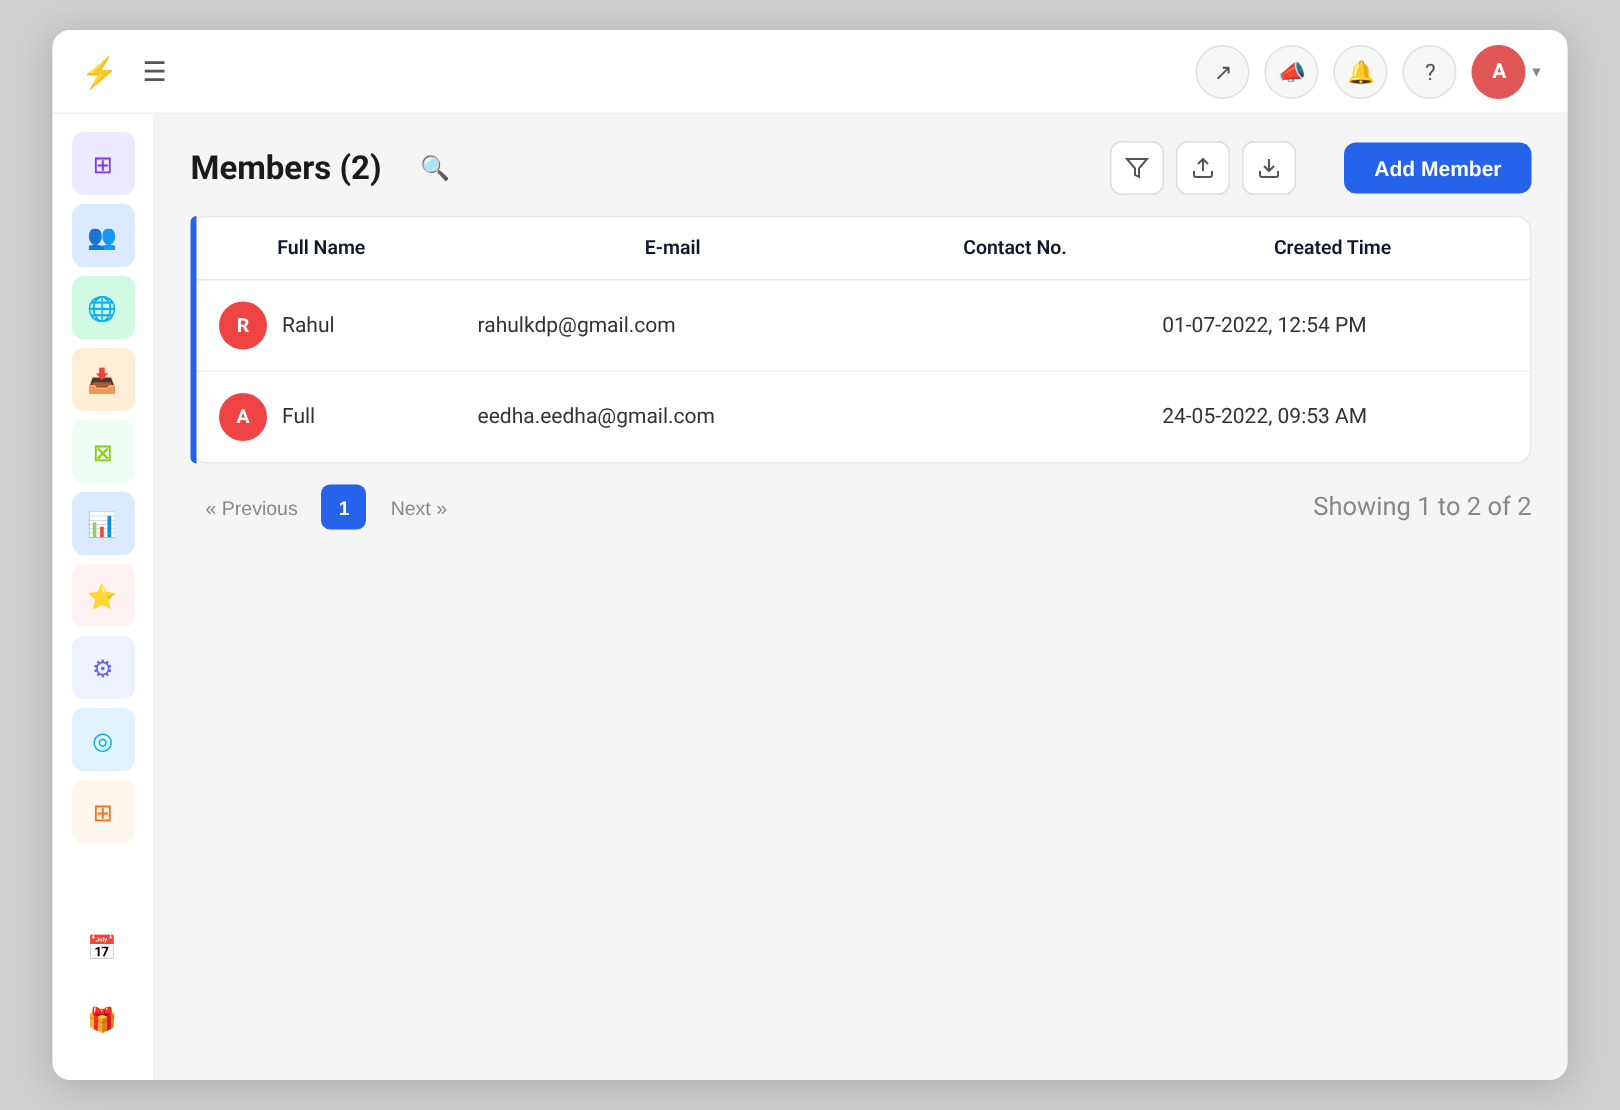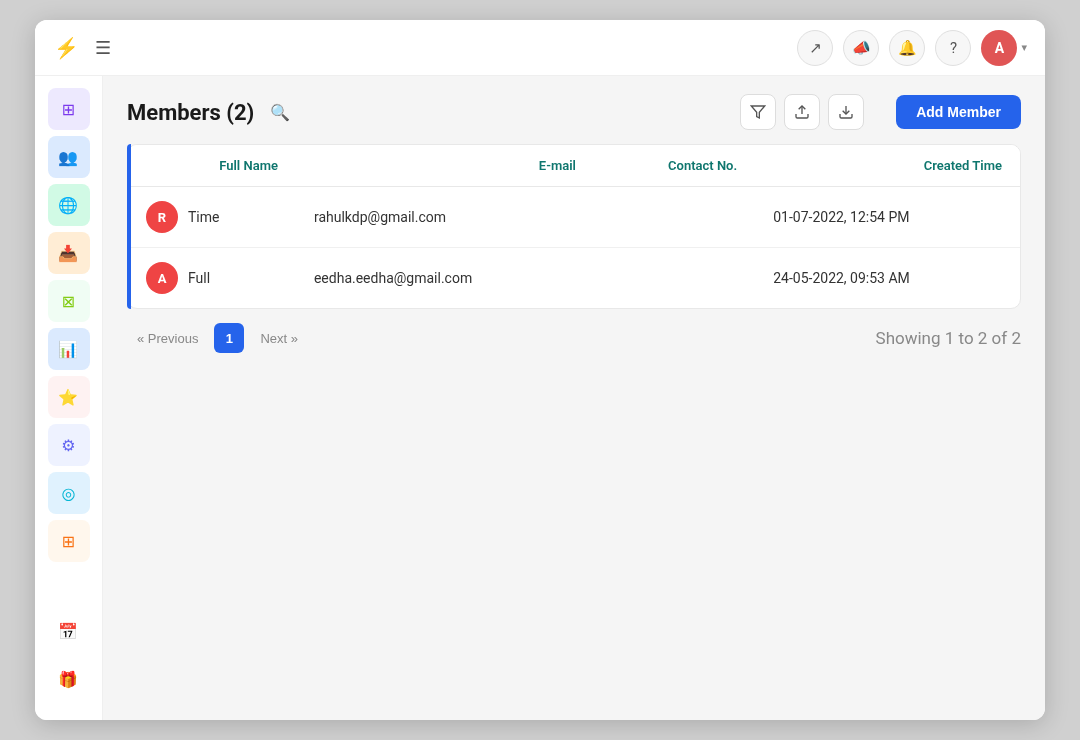--- a/index.html
+++ b/index.html
@@ -143,21 +143,21 @@
       background: #f5f5f5;
       padding: 18px 24px 0 24px;
       display: flex;
       align-items: center;
       justify-content: space-between;
       flex-shrink: 0;
     }
     .page-title-area {
       display: flex;
       align-items: center;
-      gap: 10px;
+      gap: 20px;
     }
     .page-title {
       font-size: 22px;
       font-weight: 700;
       color: #1a1a1a;
     }
     .search-icon-btn {
       width: 32px;
       height: 32px;
       border-radius: 50%;
@@ -212,24 +212,24 @@
     table {
       width: 100%;
       border-collapse: collapse;
     }
     thead tr {
       background: #fff;
       border-bottom: 1.5px solid #e8e8e8;
     }
     thead th {
       padding: 13px 18px;
-      text-align: right;
+      text-align: center;
       font-size: 13px;
       font-weight: 600;
-      color: #0f766e;
+      color: #0f172a;
     }
     tbody tr {
       border-bottom: 1px solid #f0f0f0;
       transition: background 0.1s;
     }
     tbody tr:last-child { border-bottom: none; }
     tbody td {
       padding: 14px 18px;
       font-size: 14px;
       color: #333;
@@ -406,21 +406,21 @@
                 <th>E-mail</th>
                 <th>Contact No.</th>
                 <th>Created Time</th>
               </tr>
             </thead>
             <tbody id="members-tbody">
             <tr>
       <td>
         <div class="member-name-cell">
           <div class="member-avatar" style="background:#ef4444;">R</div>
-          <span>Time</span>
+          <span>Rahul</span>
         </div>
       </td>
       <td>rahulkdp@gmail.com</td>
       <td></td>
       <td>01-07-2022, 12:54 PM</td>
     </tr>
                 <tr>
       <td>
         <div class="member-name-cell">
           <div class="member-avatar" style="background:#ef4444;">A</div>

